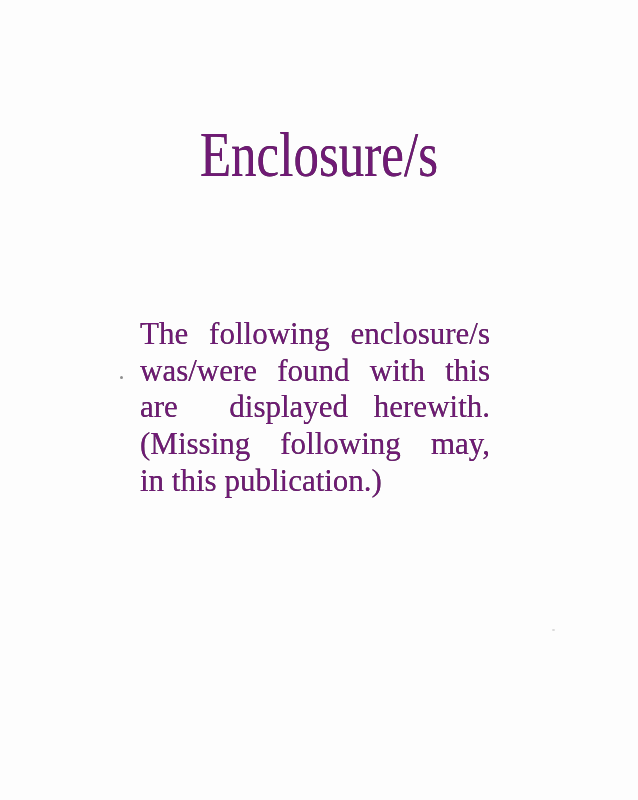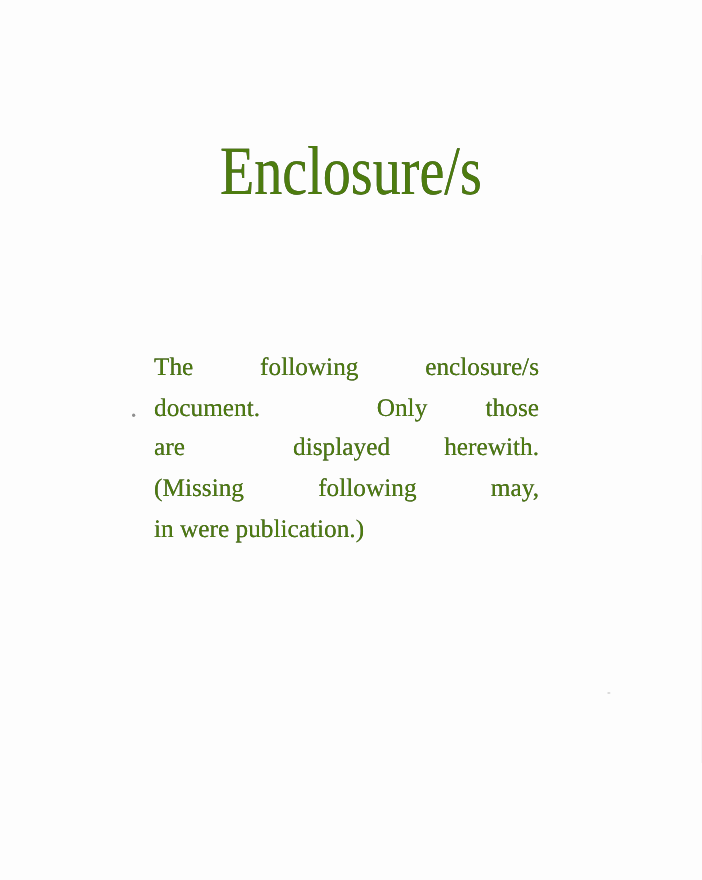--- a/index.html
+++ b/index.html
@@ -7,21 +7,21 @@
     padding: 0;
     background: #e8e8e8;
   }
   .page {
     position: relative;
     width: 638px;
     height: 800px;
     background: #fdfdfd;
     overflow: hidden;
     font-family: "Liberation Serif", "DejaVu Serif", serif;
-    color: #4d7c0f;
+    color: #701a75;
   }
   .title {
     position: absolute;
     top: 124px;
     left: 0;
     width: 100%;
     margin: 0;
     text-align: center;
     font-weight: normal;
     font-size: 63px;
@@ -32,21 +32,21 @@
     display: inline-block;
     transform: scaleX(0.81);
     transform-origin: 50% 50%;
     text-shadow: 0 0 0.5px rgba(20,20,20,0.85);
   }
   .paragraph {
     position: absolute;
     left: 140px;
     top: 316px;
     width: 350px;
-    font-size: 23px;
+    font-size: 31px;
     line-height: 36.7px;
     text-shadow: 0 0 0.45px rgba(20,20,20,0.8);
   }
   .line {
     text-align: justify;
     text-align-last: justify;
   }
   .line.last {
     text-align-last: left;
   }
@@ -73,22 +73,22 @@
 <body>
 
 <div class="page">
 
   <h1 class="title">
     <span class="title-inner">Enclosure/s</span>
   </h1>
 
   <div class="paragraph">
     <div class="line">The following enclosure/s</div>
-    <div class="line">document.&nbsp; Only those</div>
+    <div class="line">was/were found with this</div>
     <div class="line">are&nbsp; displayed herewith.</div>
     <div class="line">(Missing following may,</div>
-    <div class="line last">in were publication.)</div>
+    <div class="line last">in this publication.)</div>
   </div>
 
   <div class="artifact-dot"></div>
   <div class="artifact-speck"></div>
 
 </div>
 
 </body></html>

